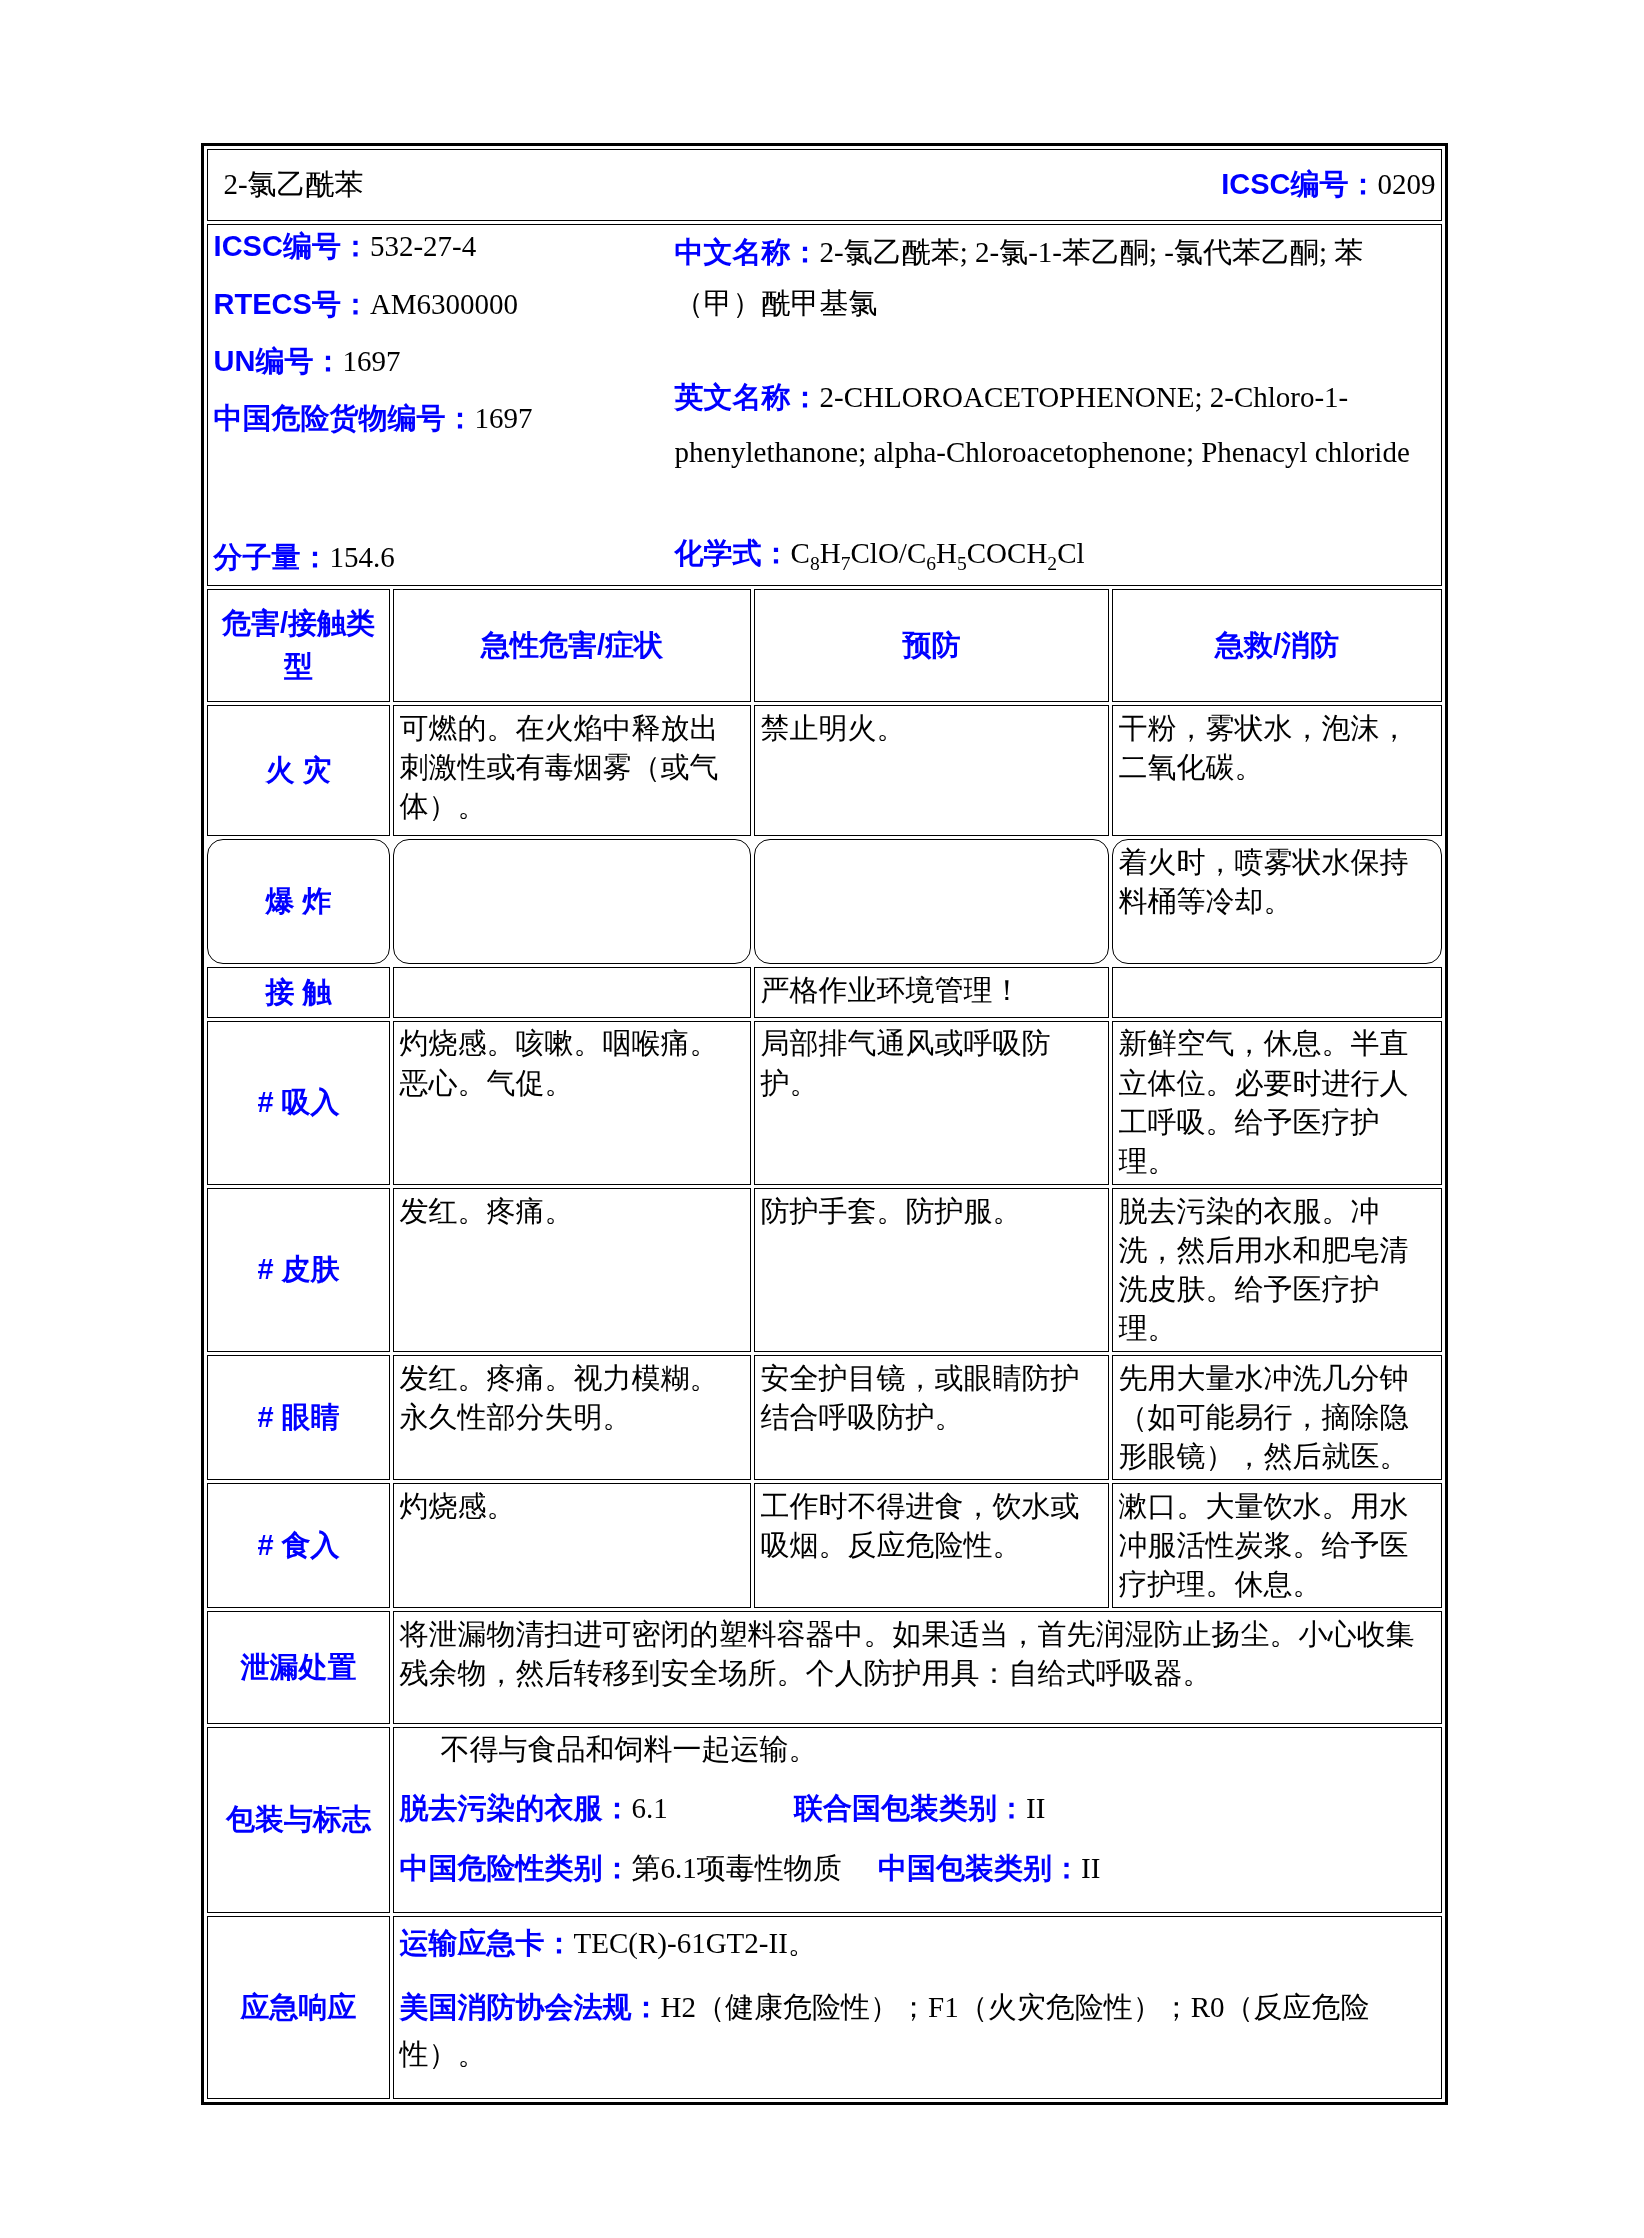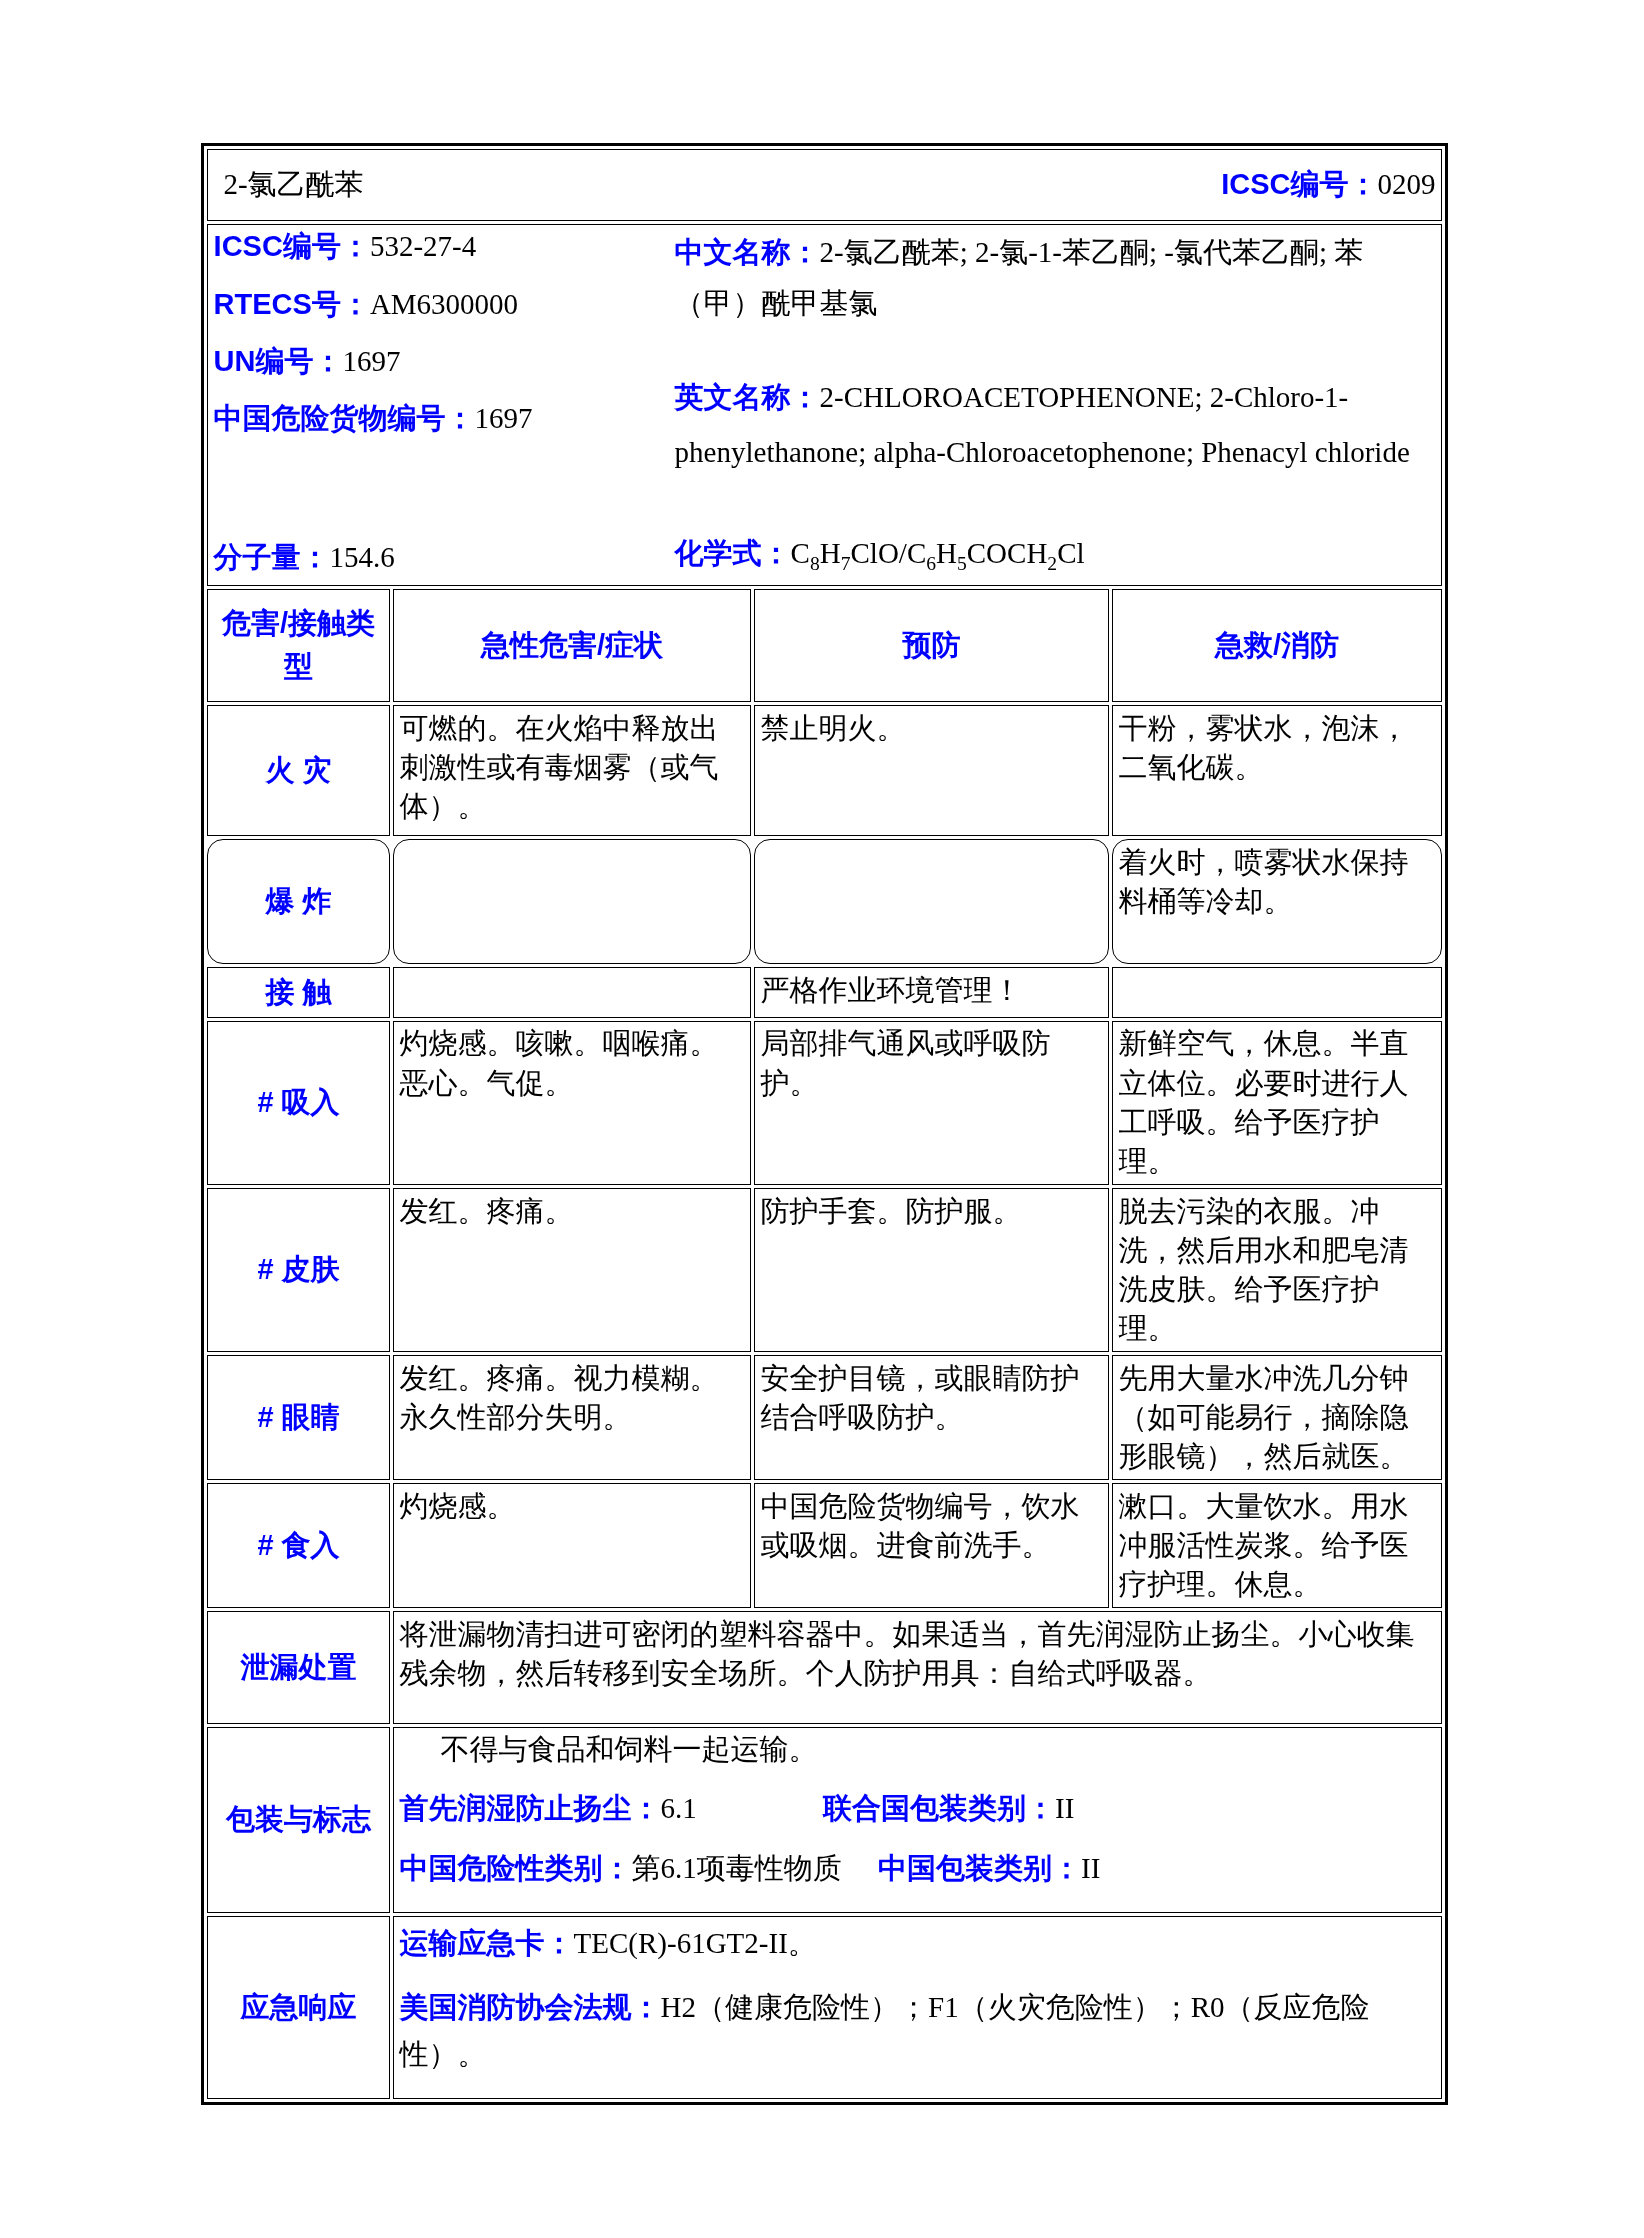--- a/index.html
+++ b/index.html
@@ -145,35 +145,35 @@
     </tr>
     <tr class="r-eye">
       <td class="lab blue"># 眼睛</td>
       <td>发红。疼痛。视力模糊。永久性部分失明。</td>
       <td>安全护目镜，或眼睛防护结合呼吸防护。</td>
       <td>先用大量水冲洗几分钟（如可能易行，摘除隐形眼镜），然后就医。</td>
     </tr>
     <tr class="r-ing">
       <td class="lab blue"># 食入</td>
       <td>灼烧感。</td>
-      <td>中国危险货物编号，饮水或吸烟。进食前洗手。</td>
+      <td>工作时不得进食，饮水或吸烟。反应危险性。</td>
       <td>漱口。大量饮水。用水冲服活性炭浆。给予医疗护理。休息。</td>
     </tr>
 
     <tr class="r-spill">
       <td class="lab blue">泄漏处置</td>
       <td colspan="3">将泄漏物清扫进可密闭的塑料容器中。如果适当，首先润湿防止扬尘。小心收集残余物，然后转移到安全场所。个人防护用具：自给式呼吸器。</td>
     </tr>
 
     <tr class="r-pack">
       <td class="lab blue">包装与标志</td>
       <td colspan="3">
         <p class="pack-line1">不得与食品和饲料一起运输。</p>
         <p class="pack-line">
-          <span class="gap-wide"><span class="blue">首先润湿防止扬尘：</span><span class="val">6.1</span></span>
+          <span class="gap-wide"><span class="blue">脱去污染的衣服：</span><span class="val">6.1</span></span>
           <span><span class="blue">联合国包装类别：</span><span class="val">II</span></span>
         </p>
         <p class="pack-line">
           <span class="gap-narrow"><span class="blue">中国危险性类别：</span><span class="val">第6.1项毒性物质</span></span>
           <span><span class="blue">中国包装类别：</span><span class="val">II</span></span>
         </p>
       </td>
     </tr>
 
     <tr class="r-emer">

